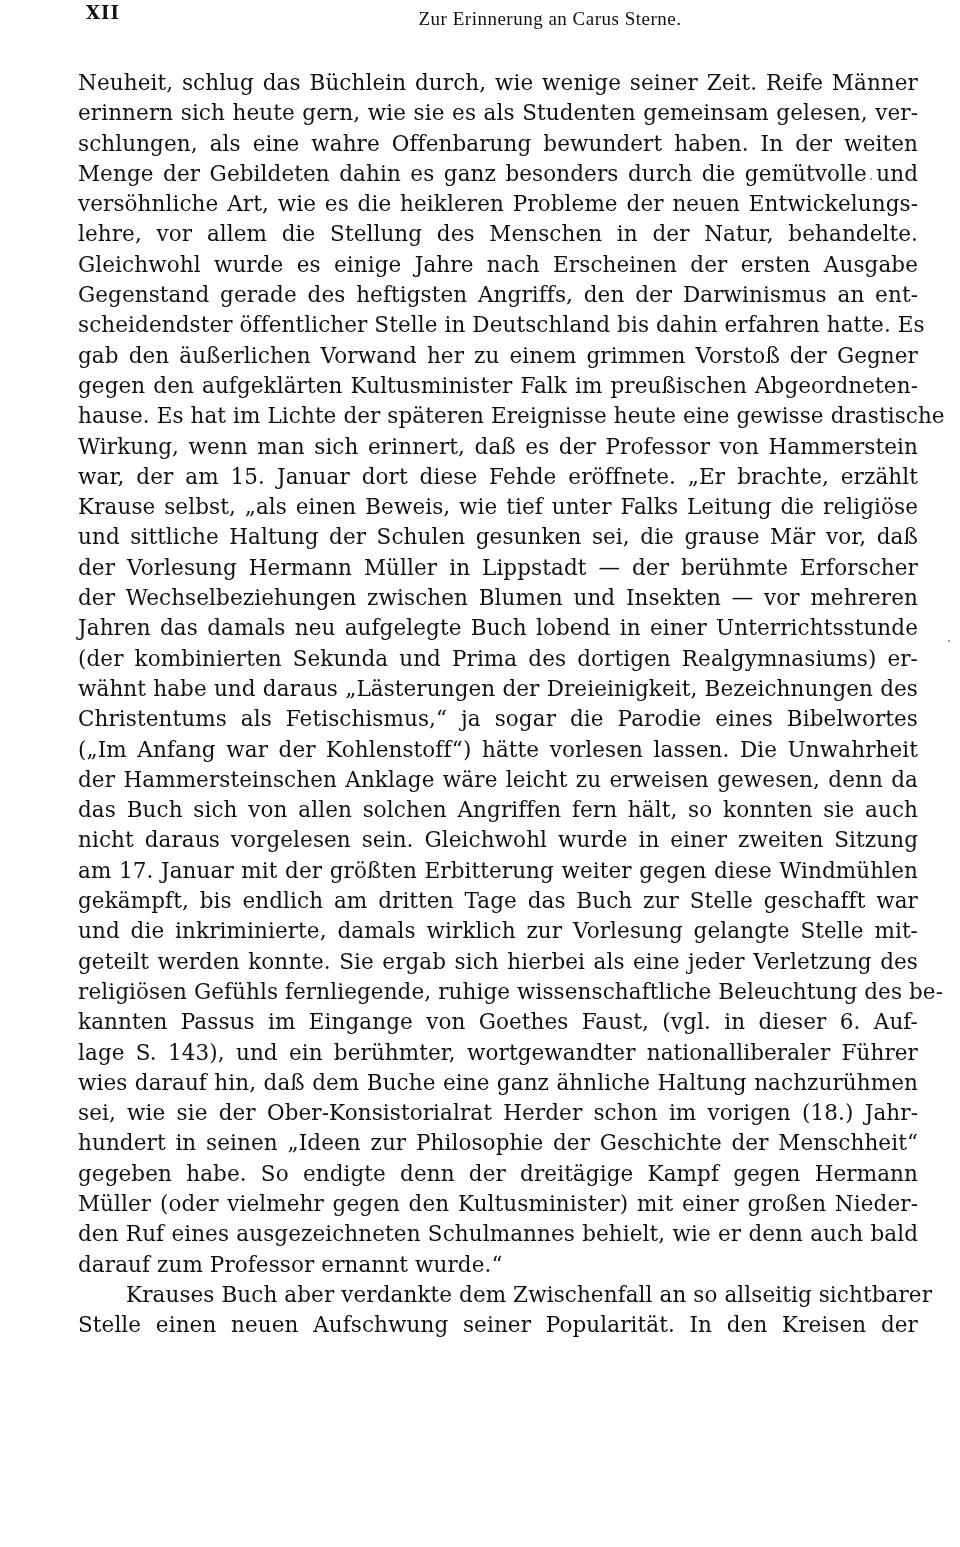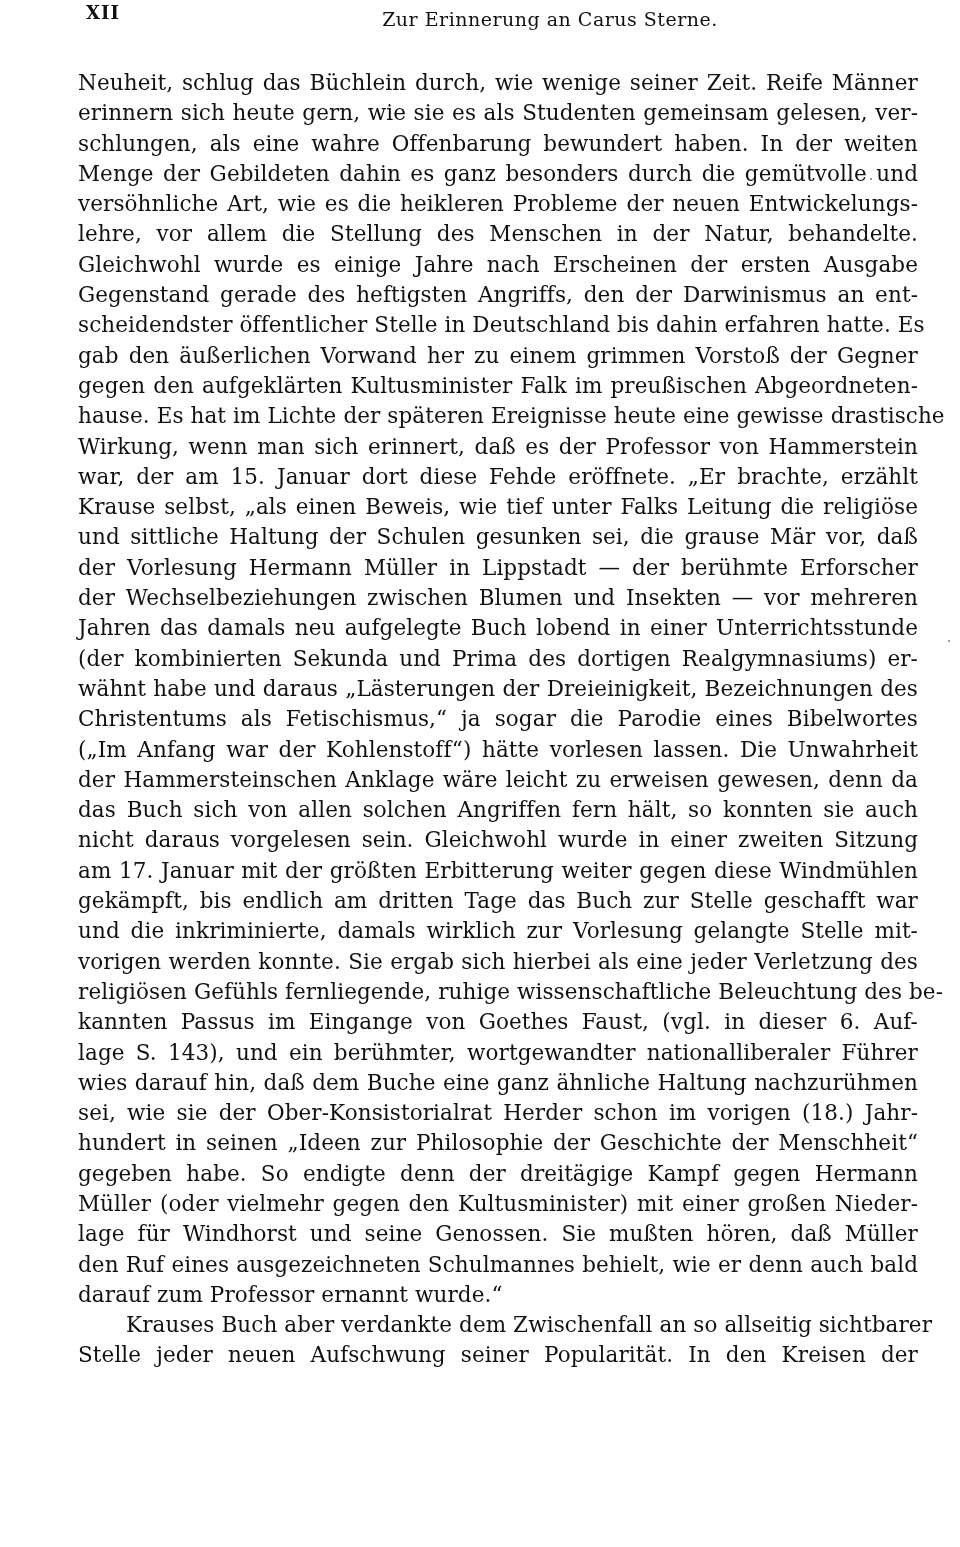--- a/index.html
+++ b/index.html
@@ -29,20 +29,21 @@
     letter-spacing: 1px;
   }
   .running-head {
     position: absolute;
     left: 240px;
     width: 620px;
     top: 8px;
     text-align: center;
     font-size: 19px;
     letter-spacing: 0.5px;
+    font-family: Liberation Serif, serif;
   }
   .body-text {
     position: absolute;
     left: 78px;
     top: 68px;
     width: 840px;
   }
   .line {
     display: block;
     height: 30.3px;
@@ -97,34 +98,33 @@
       <span class="line">(der kombinierten Sekunda und Prima des dortigen Realgymnasiums) er-</span>
       <span class="line">wähnt habe und daraus „Lästerungen der Dreieinigkeit, Bezeichnungen des</span>
       <span class="line">Christentums als Fetischismus,“ ja sogar die Parodie eines Bibelwortes</span>
       <span class="line">(„Im Anfang war der Kohlenstoff“) hätte vorlesen lassen. Die Unwahrheit</span>
       <span class="line">der Hammersteinschen Anklage wäre leicht zu erweisen gewesen, denn da</span>
       <span class="line">das Buch sich von allen solchen Angriffen fern hält, so konnten sie auch</span>
       <span class="line">nicht daraus vorgelesen sein. Gleichwohl wurde in einer zweiten Sitzung</span>
       <span class="line">am 17. Januar mit der größten Erbitterung weiter gegen diese Windmühlen</span>
       <span class="line">gekämpft, bis endlich am dritten Tage das Buch zur Stelle geschafft war</span>
       <span class="line">und die inkriminierte, damals wirklich zur Vorlesung gelangte Stelle mit-</span>
-      <span class="line">vorigen werden konnte. Sie ergab sich hierbei als eine jeder Verletzung des</span>
+      <span class="line">geteilt werden konnte. Sie ergab sich hierbei als eine jeder Verletzung des</span>
       <span class="line">religiösen Gefühls fernliegende, ruhige wissenschaftliche Beleuchtung des be-</span>
       <span class="line">kannten Passus im Eingange von Goethes Faust, (vgl. in dieser 6. Auf-</span>
       <span class="line">lage S. 143), und ein berühmter, wortgewandter nationalliberaler Führer</span>
       <span class="line">wies darauf hin, daß dem Buche eine ganz ähnliche Haltung nachzurühmen</span>
       <span class="line">sei, wie sie der Ober-Konsistorialrat Herder schon im vorigen (18.) Jahr-</span>
       <span class="line">hundert in seinen „Ideen zur Philosophie der Geschichte der Menschheit“</span>
       <span class="line">gegeben habe. So endigte denn der dreitägige Kampf gegen Hermann</span>
       <span class="line">Müller (oder vielmehr gegen den Kultusminister) mit einer großen Nieder-</span>
-      <span class="line">lage für Windhorst und seine Genossen. Sie mußten hören, daß Müller</span>
       <span class="line">den Ruf eines ausgezeichneten Schulmannes behielt, wie er denn auch bald</span>
       <span class="line last">darauf zum Professor ernannt wurde.“</span>
     </div>
     <div>
       <span class="line indent">Krauses Buch aber verdankte dem Zwischenfall an so allseitig sichtbarer</span>
-      <span class="line">Stelle jeder neuen Aufschwung seiner Popularität. In den Kreisen der</span>
+      <span class="line">Stelle einen neuen Aufschwung seiner Popularität. In den Kreisen der</span>
     </div>
   </div>
 
   <span class="fleck" style="left:870px; top:178px;"></span>
   <span class="fleck" style="left:948px; top:640px;"></span>
 </div>
 
 </body></html>

